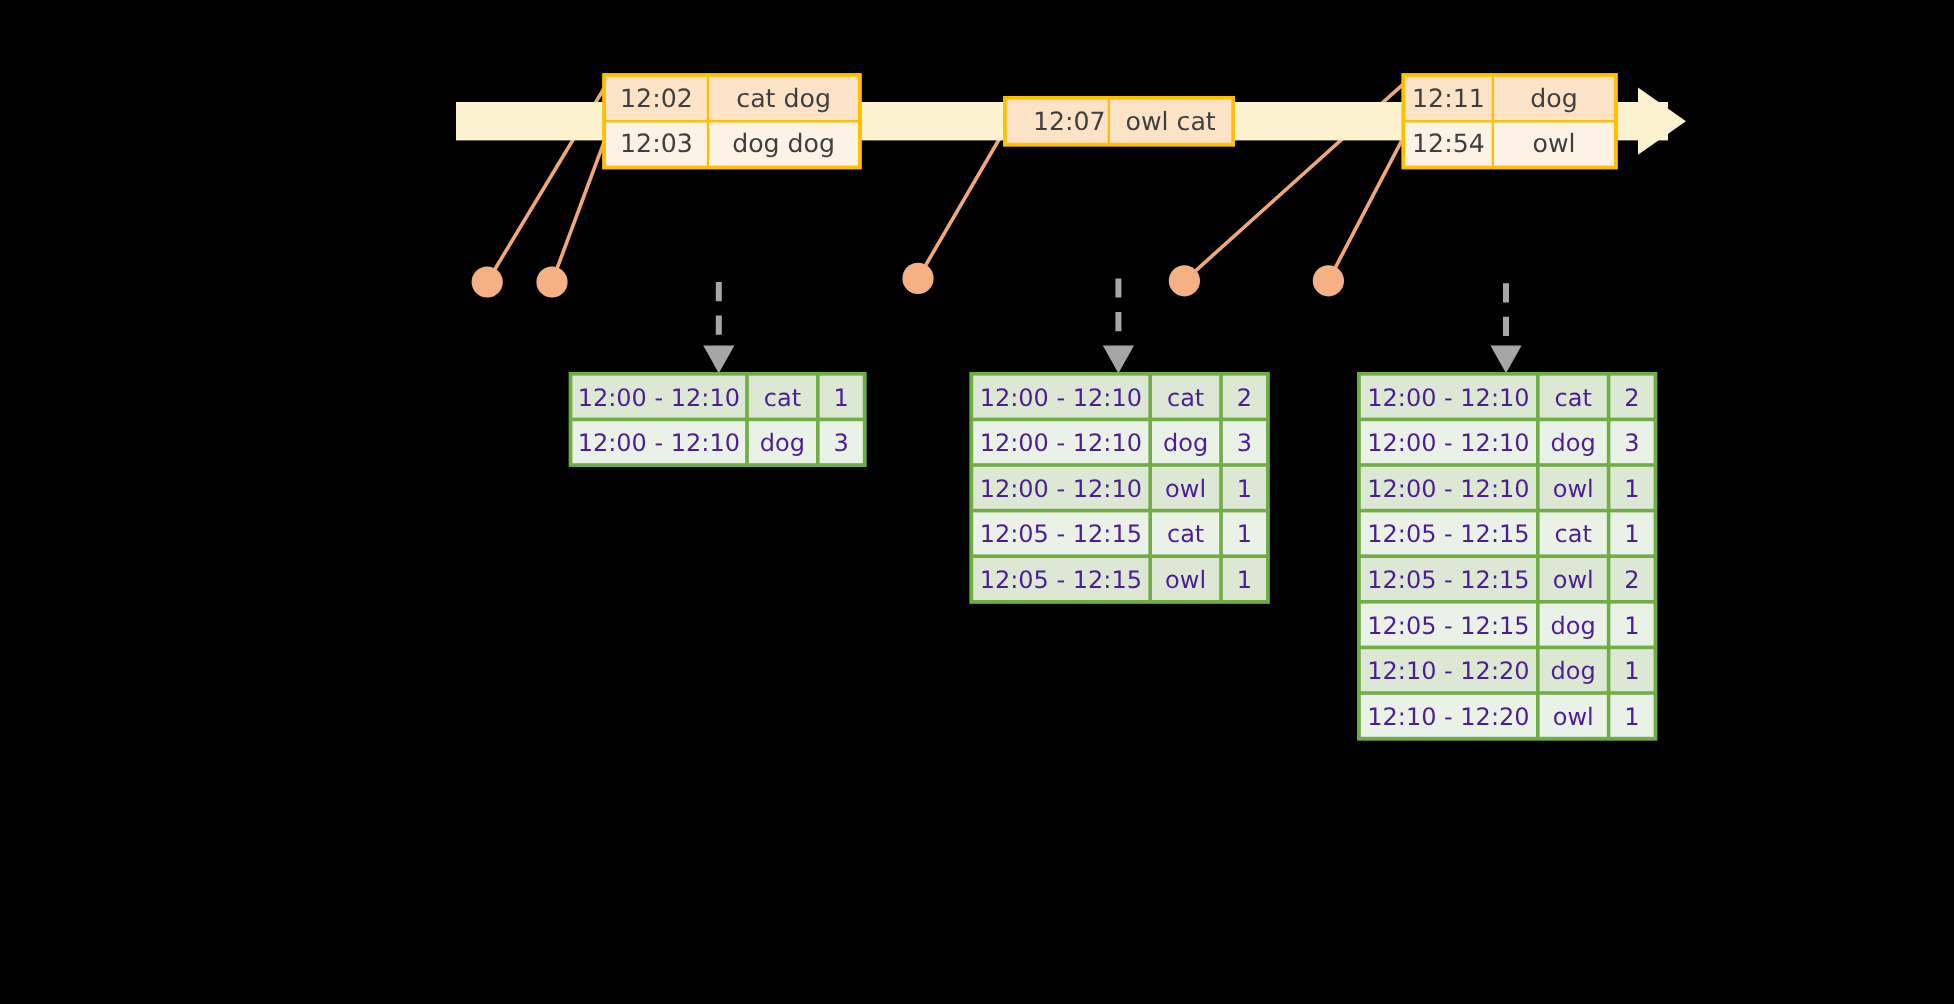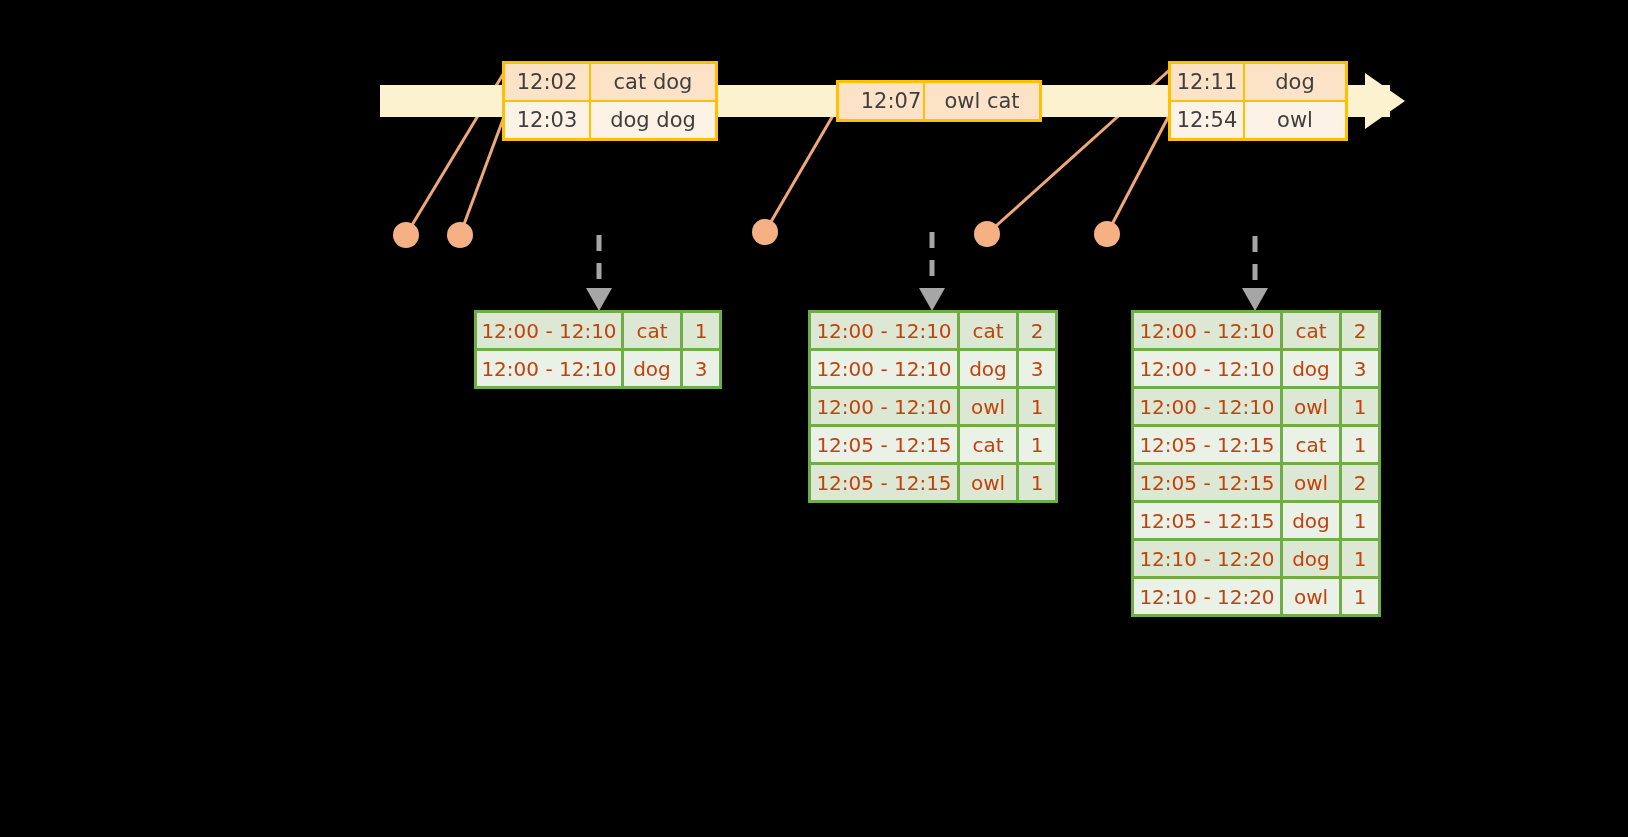--- a/index.html
+++ b/index.html
@@ -73,21 +73,21 @@
   }
   .evt-row.shade-a .evt-cell { background: #fce3c8; }
   .evt-row.shade-b .evt-cell { background: #fdf2e6; }
   .evt-time { width: 84px; }
   .evt-text { width: 112px; }
 
   #evt-group-1 { left: 502px; top: 61px; }
   #evt-group-1 .evt-text { width: 124px; }
   #evt-group-2 { left: 836px; top: 80px; }
   #evt-group-2 .evt-time { width: 84px; padding-left: 20px; }
-  #evt-group-2 .evt-text { width: 114px; text-align: center; }
+  #evt-group-2 .evt-text { width: 101px; text-align: center; }
   #evt-group-3 { left: 1168px; top: 61px; text-align: center; }
   #evt-group-3 .evt-time { width: 72px; }
   #evt-group-3 .evt-text { width: 100px; }
 
   
   .dot {
     position: absolute;
     width: 26px;
     height: 26px;
     border-radius: 50%;
@@ -107,21 +107,21 @@
   .agg-row {
     display: flex;
     gap: 3px;
     height: 35px;
   }
   .agg-cell {
     display: flex;
     align-items: center;
     justify-content: center;
     font-size: 20px;
-    color: #c2410c;
+    color: #4c1d95;
     box-sizing: border-box;
     white-space: nowrap;
   }
   .agg-row.shade-a .agg-cell { background: #dce8d3; }
   .agg-row.shade-b .agg-cell { background: #eaf1e6; }
   .agg-win { width: 144px; }
   .agg-key { width: 56px; text-align: right; }
   .agg-cnt { width: 36px; }
 
   #agg-table-1 { left: 474px; top: 310px; }

